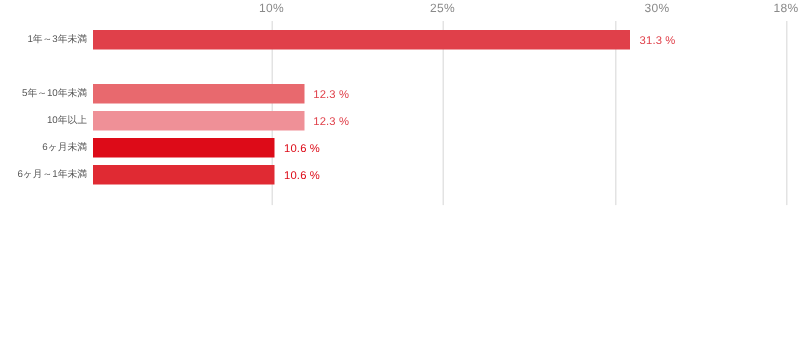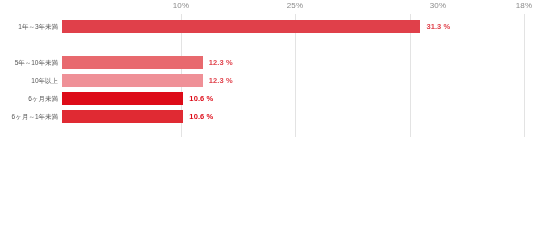--- a/index.html
+++ b/index.html
@@ -79,21 +79,21 @@
     top: 2px;
     height: 13px;
     border-radius: 0;
   }
   .val-label {
     position: absolute;
     top: 0;
     height: 18px;
     line-height: 18px;
     font-size: 7.5px;
-    font-weight: bold;
+    font-weight: normal;
     white-space: nowrap;
     letter-spacing: 0.1px;
     text-align: right;
   }
 </style>
 </head>
 <body>
 
 <div id="chart-root">
 

